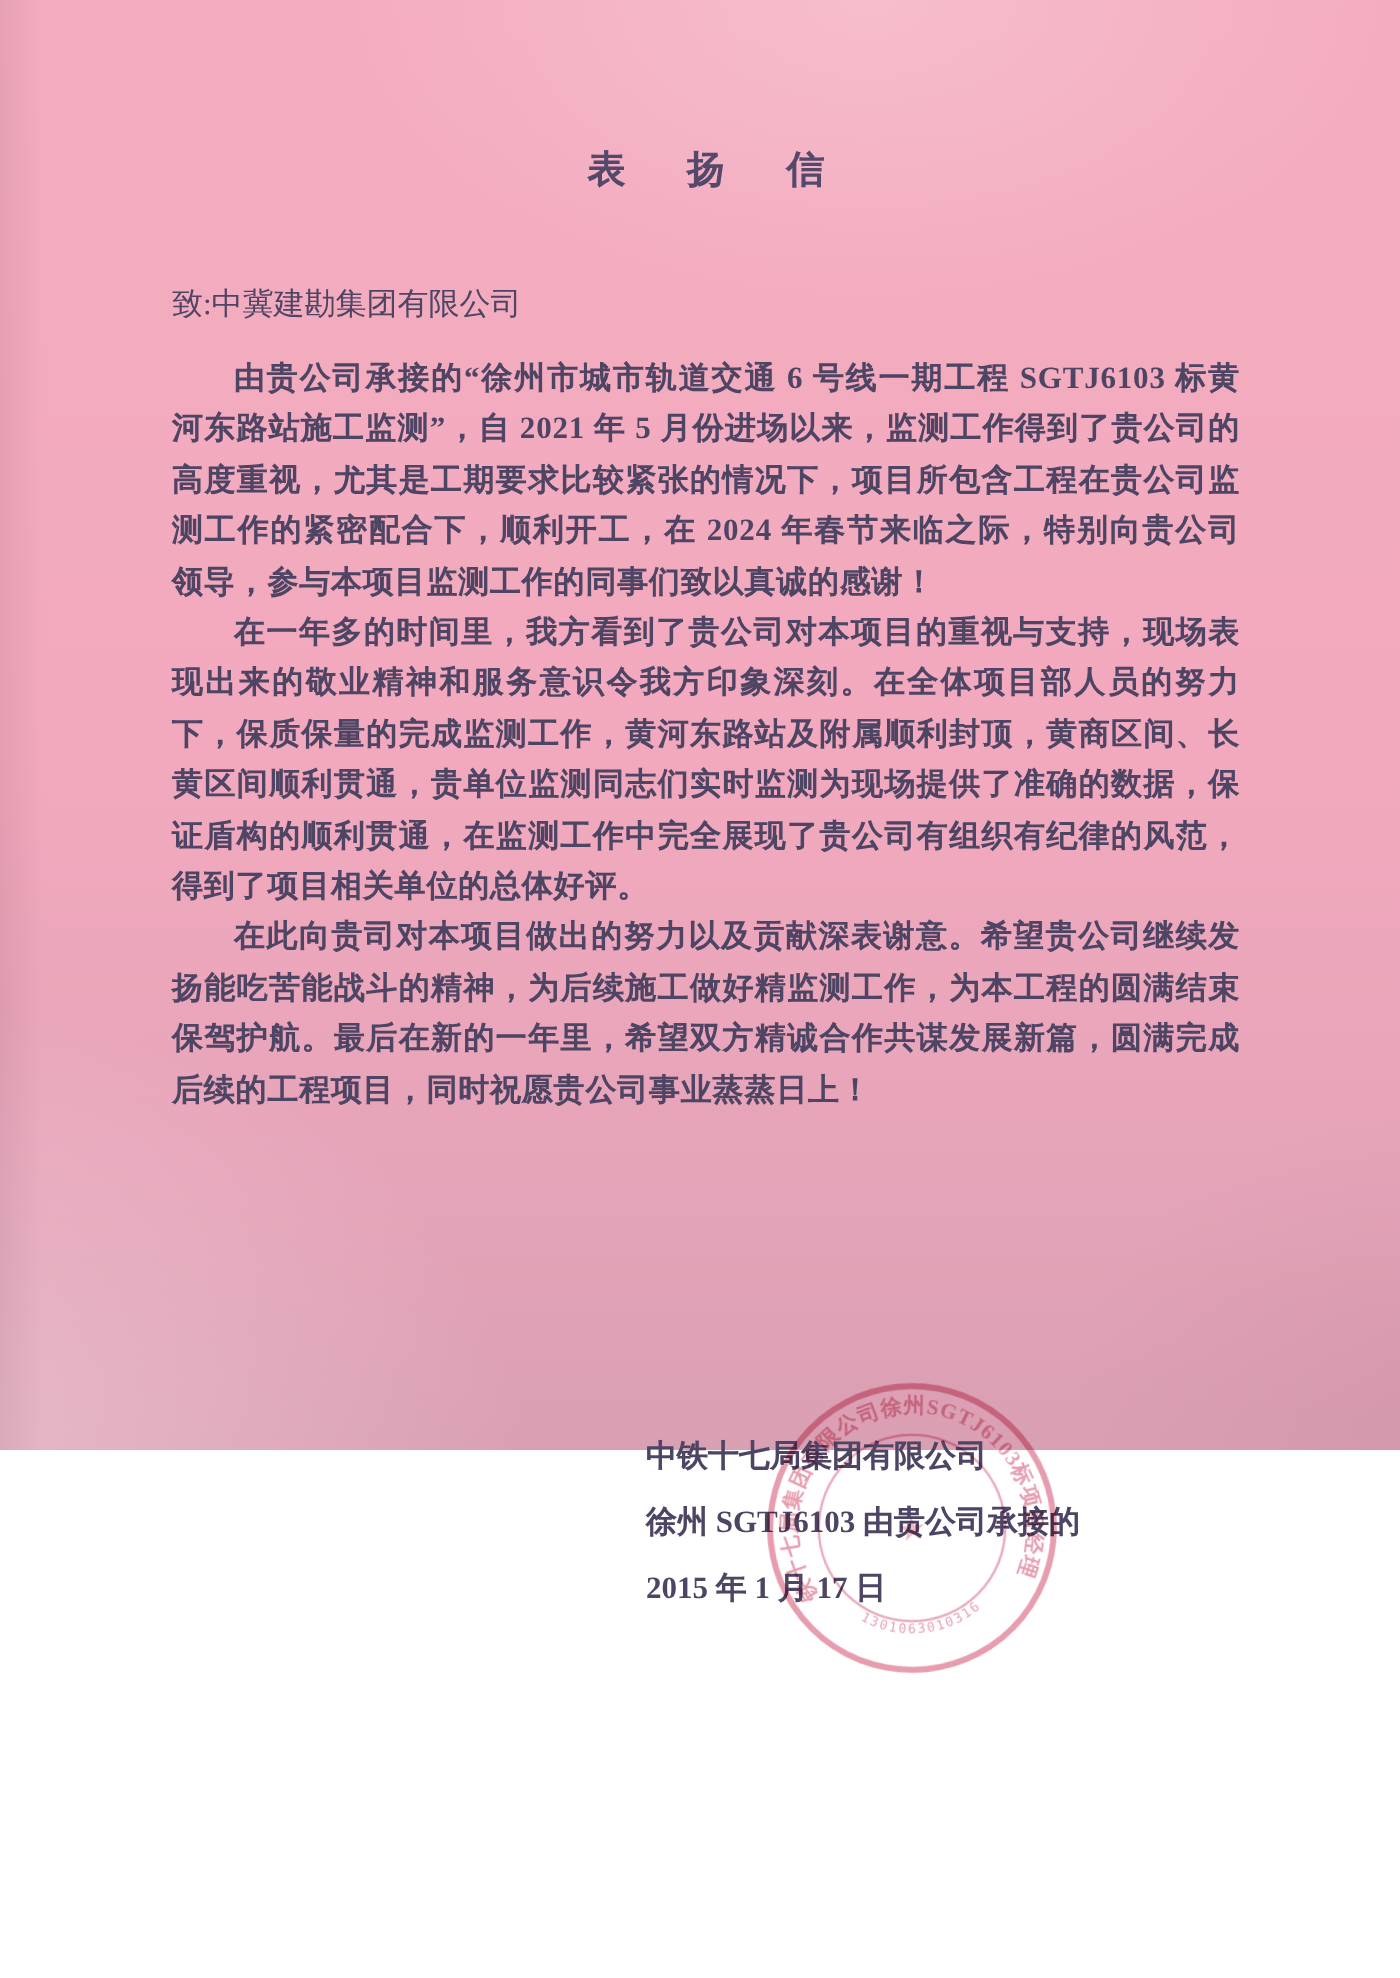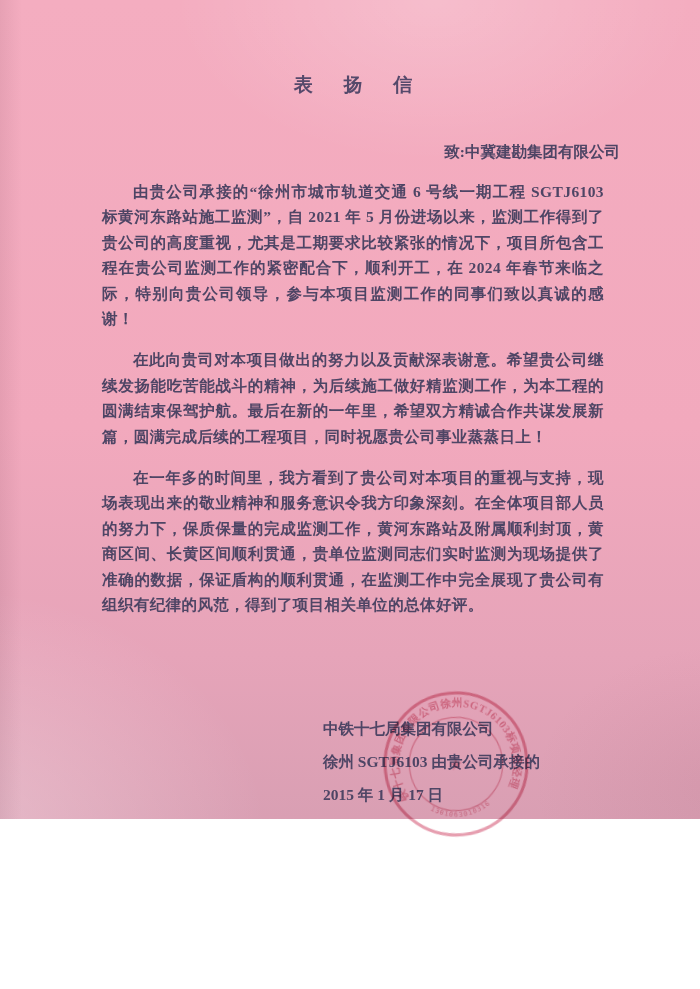--- a/index.html
+++ b/index.html
@@ -4,42 +4,42 @@
 <style>
   :root{
     --paper:#f2a9bd;
     --ink:#4e4565;
     --seal:#cf4566;
   }
   html,body{margin:0;padding:0;}
   body{width:700px;height:989px;overflow:hidden;}
   .paper{
     position:relative;
-    width:700px;height:819px;
+    width:700px;height:725px;
     background:
       linear-gradient(90deg, rgba(110,55,75,.10), rgba(110,55,75,0) 22px),
       radial-gradient(420px 260px at 62% 0%, rgba(255,255,255,.20), rgba(255,255,255,0) 62%),
       radial-gradient(520px 400px at -8% 102%, rgba(255,236,242,.38), rgba(255,236,242,0) 62%),
       radial-gradient(300px 220px at 104% 96%, rgba(150,80,100,.10), rgba(150,80,100,0) 65%),
       linear-gradient(180deg, #f4adc0 0%, #f2a9bd 52%, #e6a4b9 80%, #d99fb3 100%);
     font-family:"Liberation Serif","DejaVu Serif",serif;
     color:var(--ink);
   }
   .letter{position:absolute;left:86px;right:80px;top:72px;}
   .title{
     font-size:19px;font-weight:700;text-align:center;
     letter-spacing:13px;text-indent:13px;
     margin:0 0 44px 0;color:#55496b;
   }
   .recipient{
-    font-size:15.5px;font-weight:700;margin:0 0 14px 0;text-align:right;
+    font-size:15.5px;font-weight:400;margin:0 0 14px 0;
   }
   .para{
     font-size:15.5px;font-weight:600;line-height:25.4px;
-    text-align:justify;text-indent:2em;margin:16px;
+    text-align:justify;text-indent:2em;margin:0;
     letter-spacing:.4px;
   }
   .signature{
     position:absolute;top:712px;right:160px;
     text-align:left;font-size:15.5px;font-weight:600;
     line-height:33px;color:var(--ink);
   }
   .stamp{
     position:absolute;left:380px;top:688px;
     width:152px;height:152px;
@@ -59,22 +59,22 @@
 <body>
 
 <div class="paper">
 
   <div class="letter">
     <h1 class="title">表 扬 信</h1>
 
     <p class="recipient">致:中冀建勘集团有限公司</p>
 
     <p class="para">由贵公司承接的“徐州市城市轨道交通 6 号线一期工程 SGTJ6103 标黄河东路站施工监测”，自 2021 年 5 月份进场以来，监测工作得到了贵公司的高度重视，尤其是工期要求比较紧张的情况下，项目所包含工程在贵公司监测工作的紧密配合下，顺利开工，在 2024 年春节来临之际，特别向贵公司领导，参与本项目监测工作的同事们致以真诚的感谢！</p>
+    <p class="para">在一年多的时间里，我方看到了贵公司对本项目的重视与支持，现场表现出来的敬业精神和服务意识令我方印象深刻。在全体项目部人员的努力下，保质保量的完成监测工作，黄河东路站及附属顺利封顶，黄商区间、长黄区间顺利贯通，贵单位监测同志们实时监测为现场提供了准确的数据，保证盾构的顺利贯通，在监测工作中完全展现了贵公司有组织有纪律的风范，得到了项目相关单位的总体好评。</p>
     <p class="para">在此向贵司对本项目做出的努力以及贡献深表谢意。希望贵公司继续发扬能吃苦能战斗的精神，为后续施工做好精监测工作，为本工程的圆满结束保驾护航。最后在新的一年里，希望双方精诚合作共谋发展新篇，圆满完成后续的工程项目，同时祝愿贵公司事业蒸蒸日上！</p>
-    <p class="para">在一年多的时间里，我方看到了贵公司对本项目的重视与支持，现场表现出来的敬业精神和服务意识令我方印象深刻。在全体项目部人员的努力下，保质保量的完成监测工作，黄河东路站及附属顺利封顶，黄商区间、长黄区间顺利贯通，贵单位监测同志们实时监测为现场提供了准确的数据，保证盾构的顺利贯通，在监测工作中完全展现了贵公司有组织有纪律的风范，得到了项目相关单位的总体好评。</p>
   </div>
 
   <div class="signature">
     <div>中铁十七局集团有限公司</div>
     <div>徐州 SGTJ6103 由贵公司承接的</div>
     <div>2015 年 1 月 17 日</div>
   </div>
 
   <svg class="stamp" viewBox="0 0 150 150" aria-hidden="true">
     <circle class="ring ring-outer" cx="75" cy="75" r="70"></circle>

